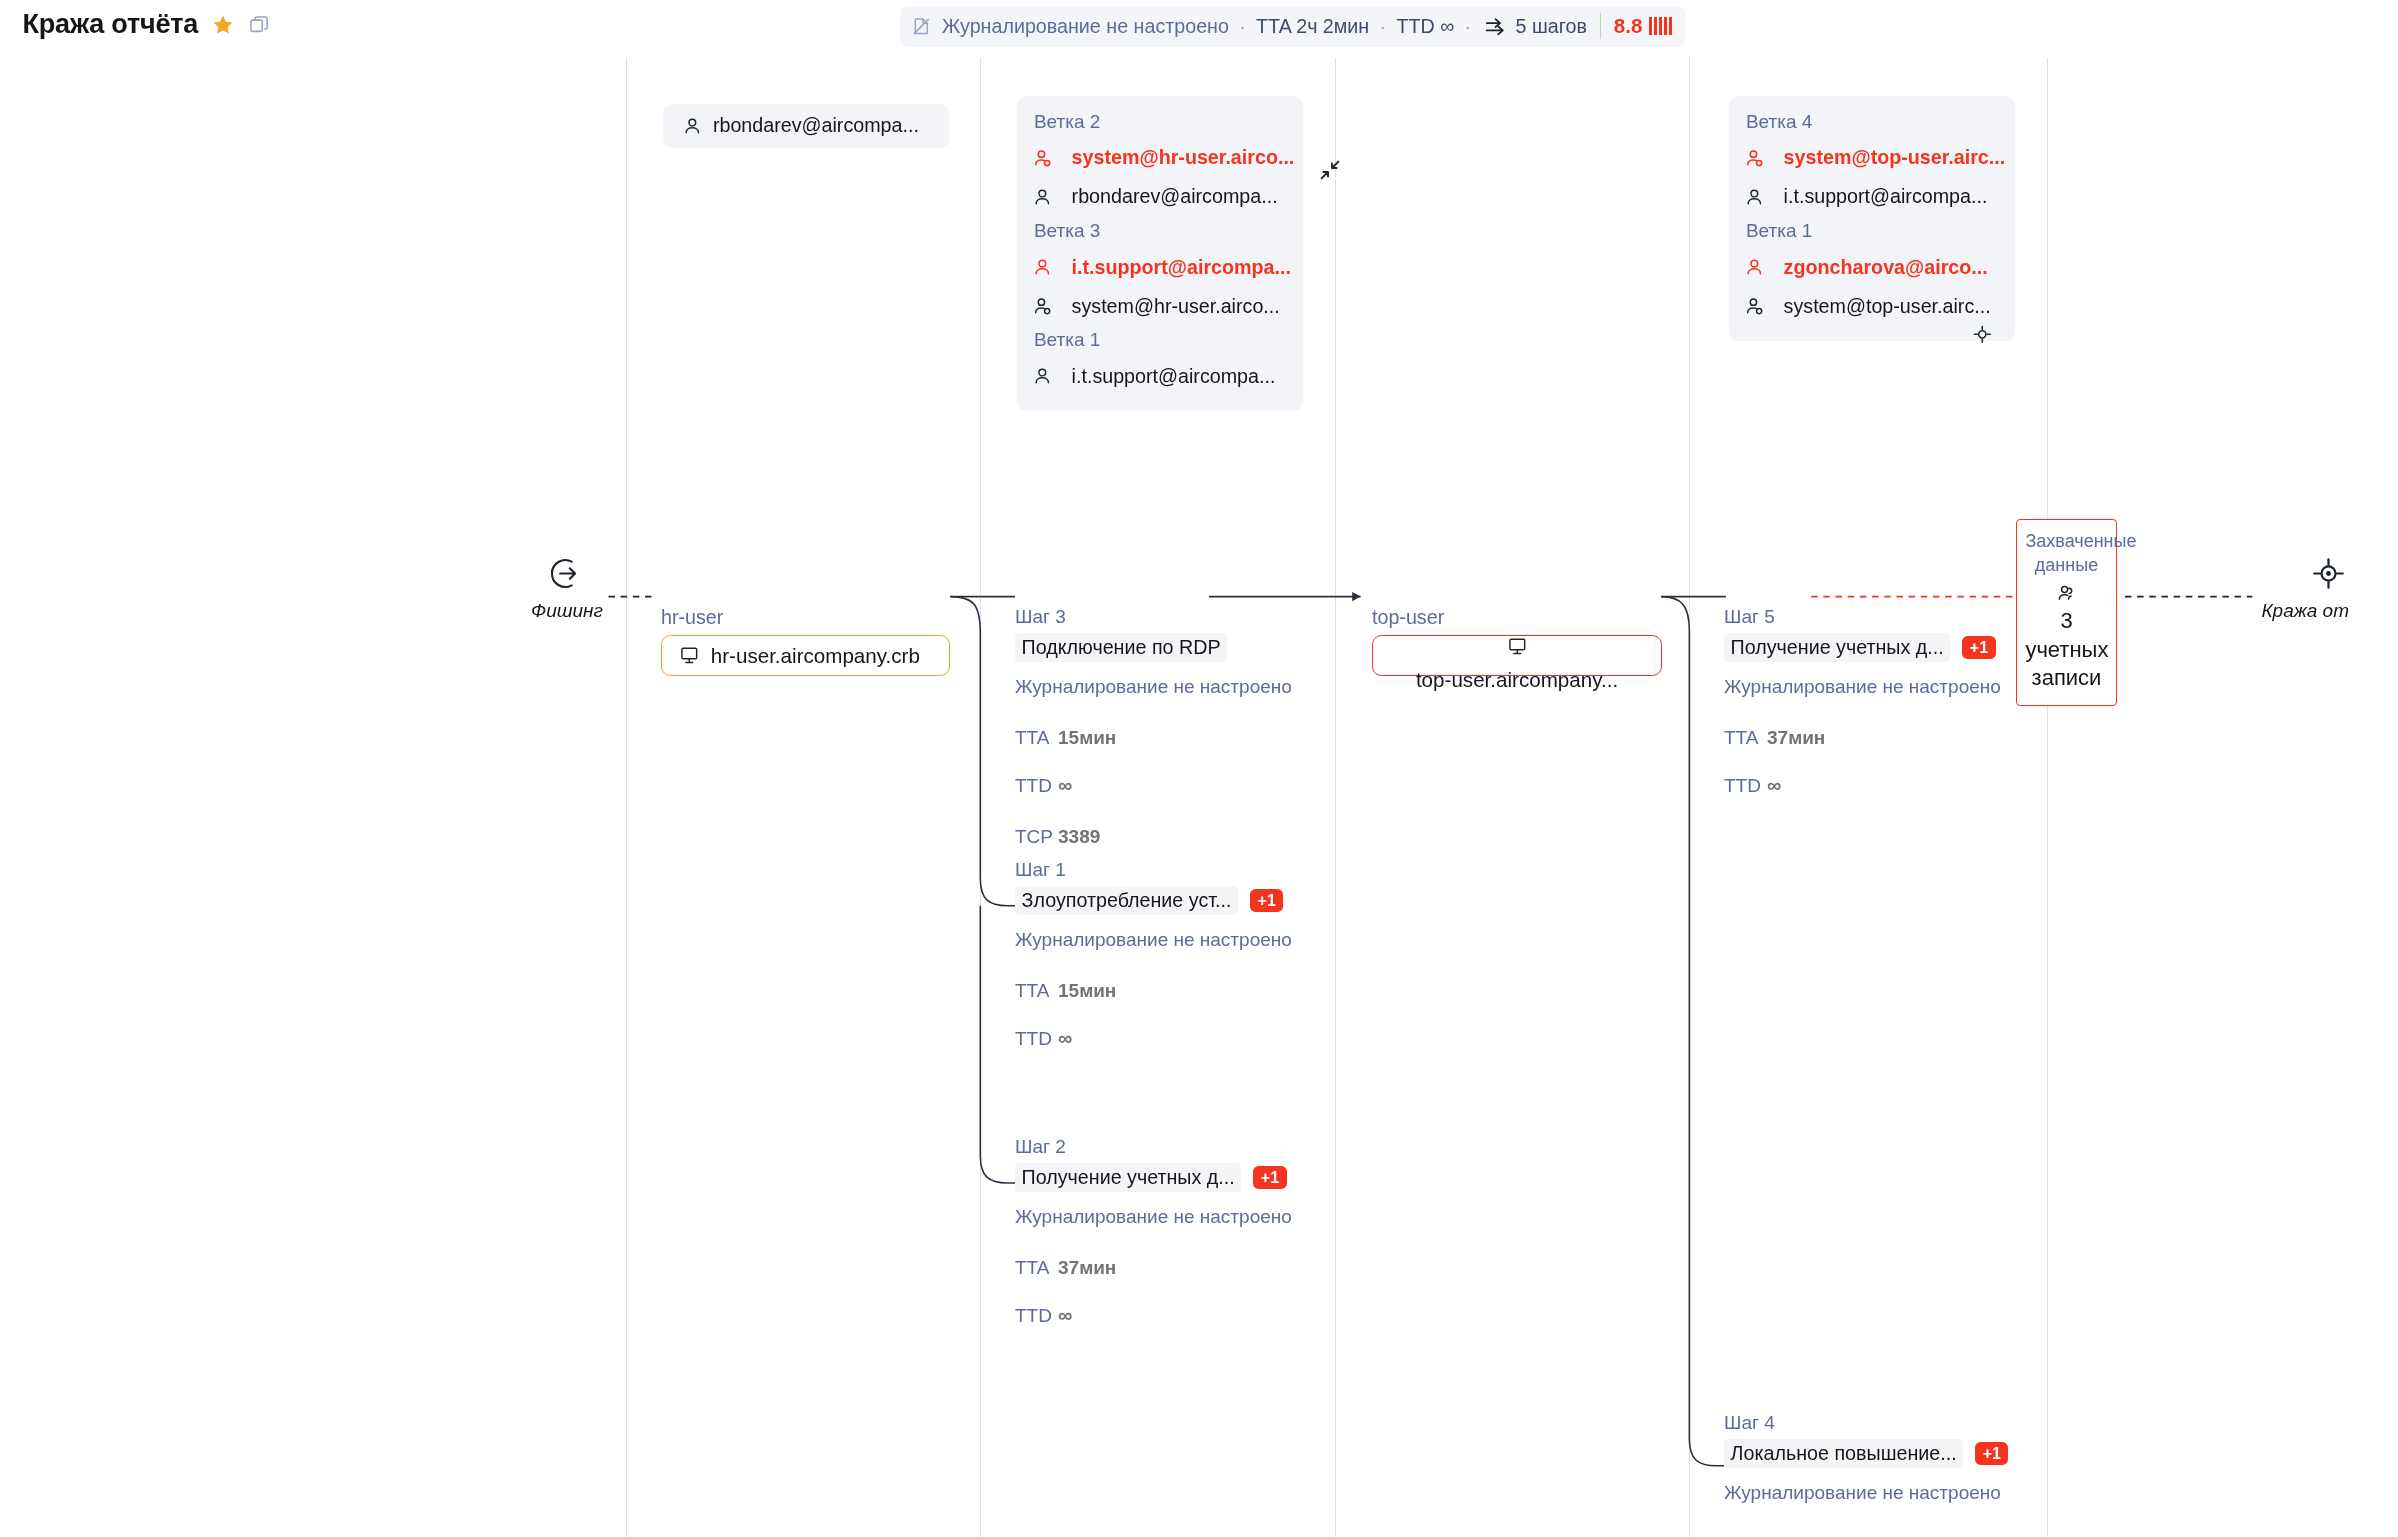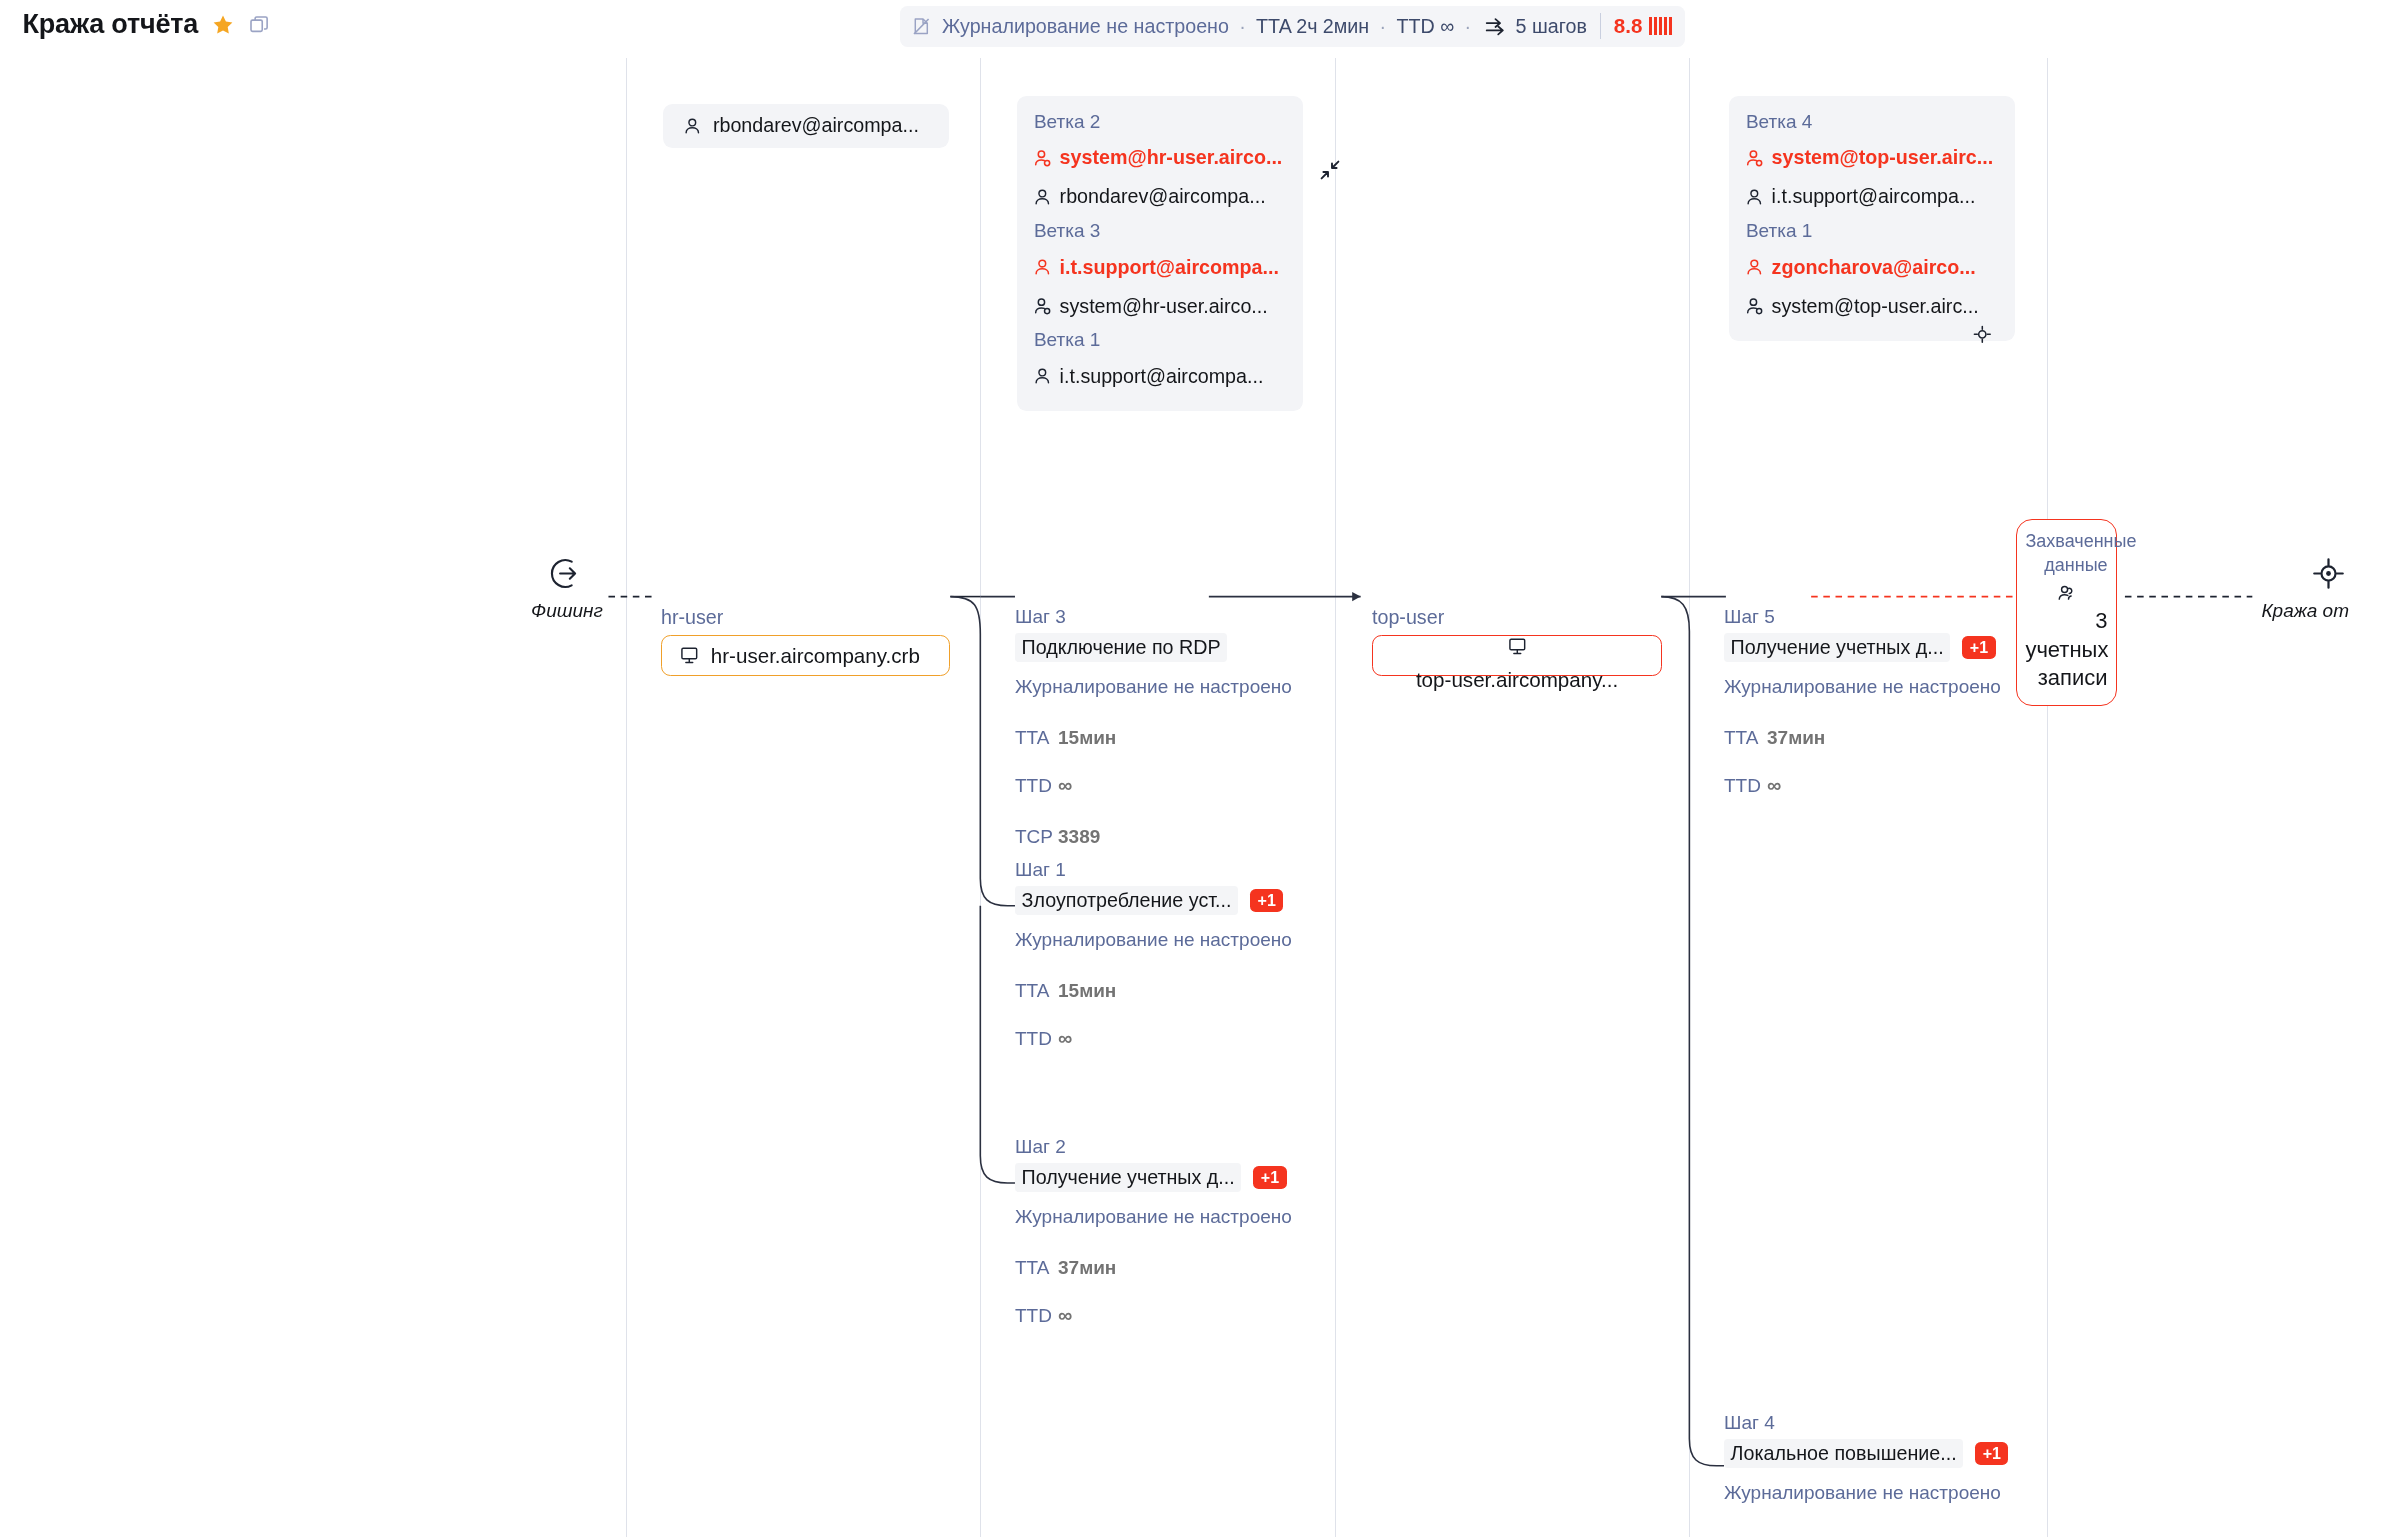--- a/index.html
+++ b/index.html
@@ -88,21 +88,21 @@
     position: absolute;
     background: #f3f4f7;
     border-radius: 9.4px;
     padding: 11.2px 15px 15px 15px;
   }
   .branch-label {
     font-size: 19px; color: #5c6b99; margin: 3.7px 0 5.6px 1.9px;
     white-space: nowrap;
   }
   .acct-row {
-    display: flex; align-items: center; gap: 7px;
+    display: flex; align-items: center; gap: 19px;
     height: 39px; white-space: nowrap;
   }
   .acct-row .uname {
     font-size: 19.7px; color: #14161a;
   }
   .acct-row.danger .uname { color: #f5341f; font-weight: 700; }
   .pico { width: 20.6px; height: 20.6px; display:block; flex: none; }
 
   .single-chip {
     position: absolute;
@@ -180,24 +180,24 @@
   .kv .k { font-size: 19px; color: #5c6b99; width: 43px; flex: none; }
   .kv .v { font-size: 19px; color: #737373; font-weight: 700; margin-top: 21px; }
   .kv.tight { margin-top: 3.7px; }
   .kv .v.inf { font-size: 19.7px; font-weight: 700; }
 
   
   #captured {
     position: absolute;
     width: 101px;
     border: 1.9px solid #f5341f;
-    border-radius: 16px;
+    border-radius: 4px;
     background: #fff;
     padding: 10.3px 8.4px 12px 8.4px;
-    text-align: right;
+    text-align: center;
     z-index: 13;
   }
   #captured .cap-title {
     font-size: 18px; color: #5c6b99; line-height: 1.3;
   }
   #captured .cap-ico { margin: 5.6px auto 3.7px auto; width: 20.6px; height: 20.6px; }
   #captured .cap-val {
     font-size: 22px; color: #14161a; line-height: 1.3;
   }
 

